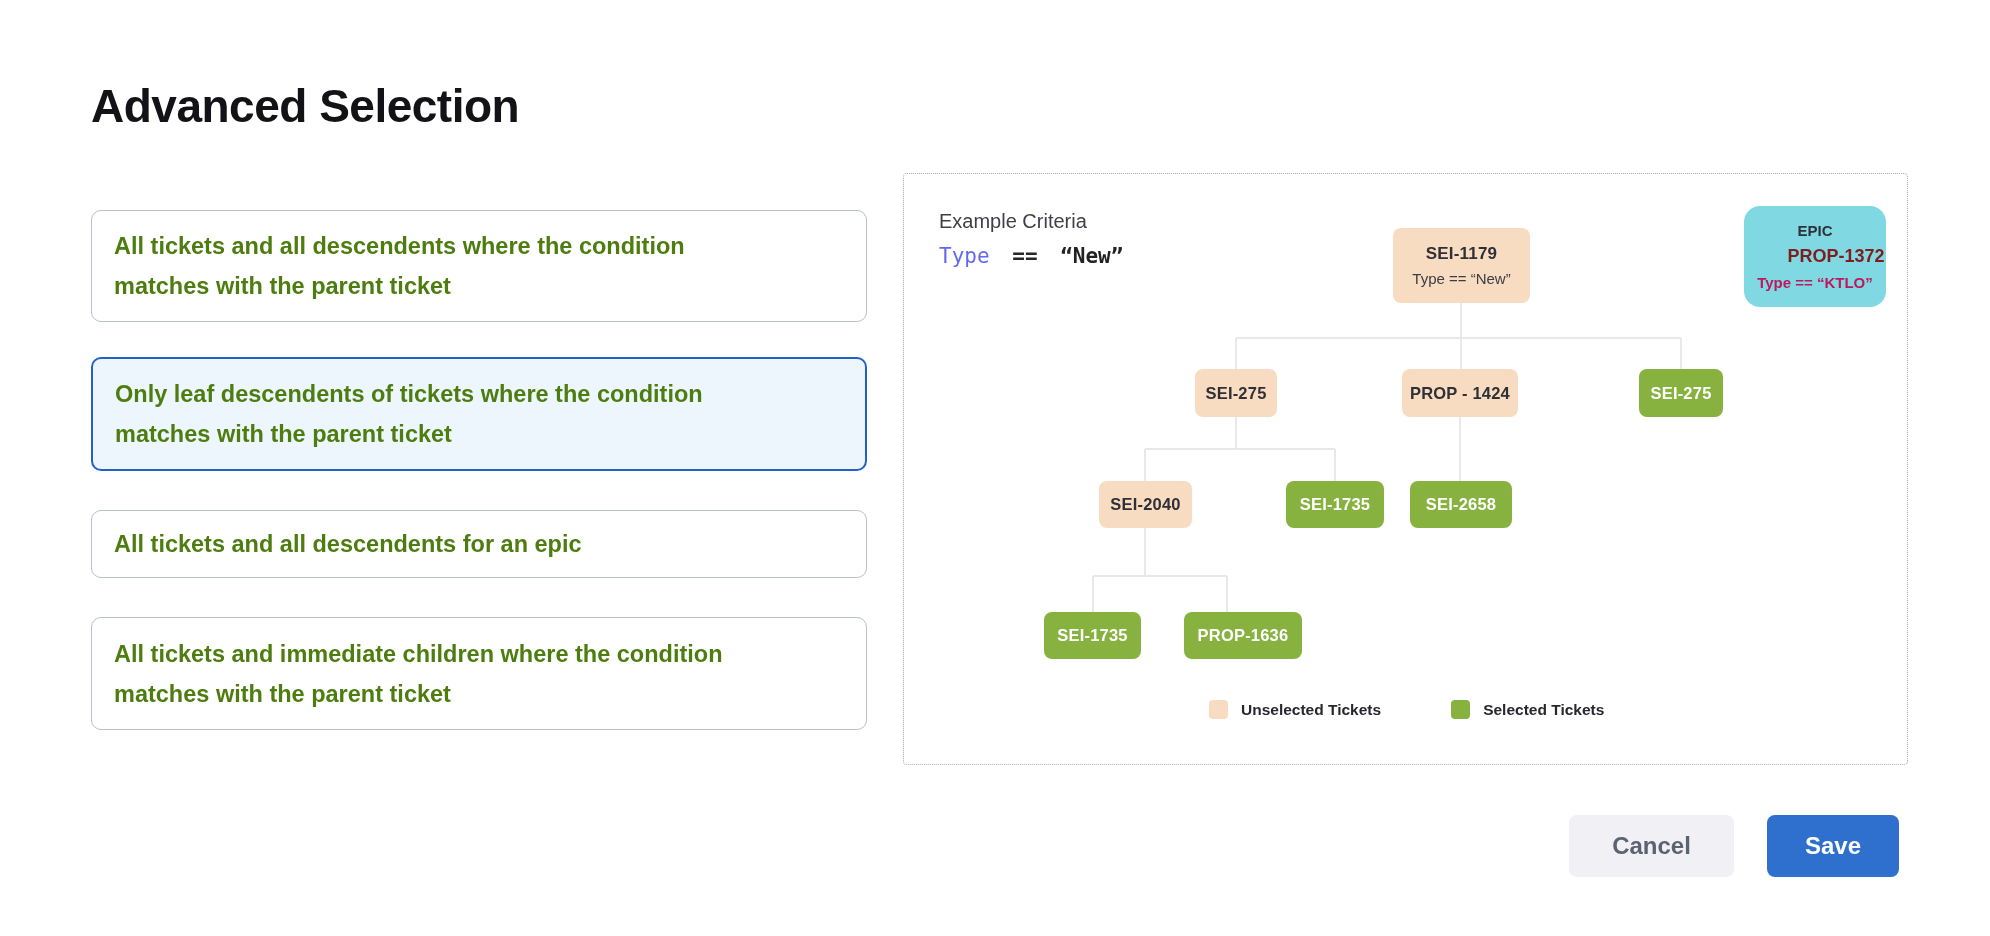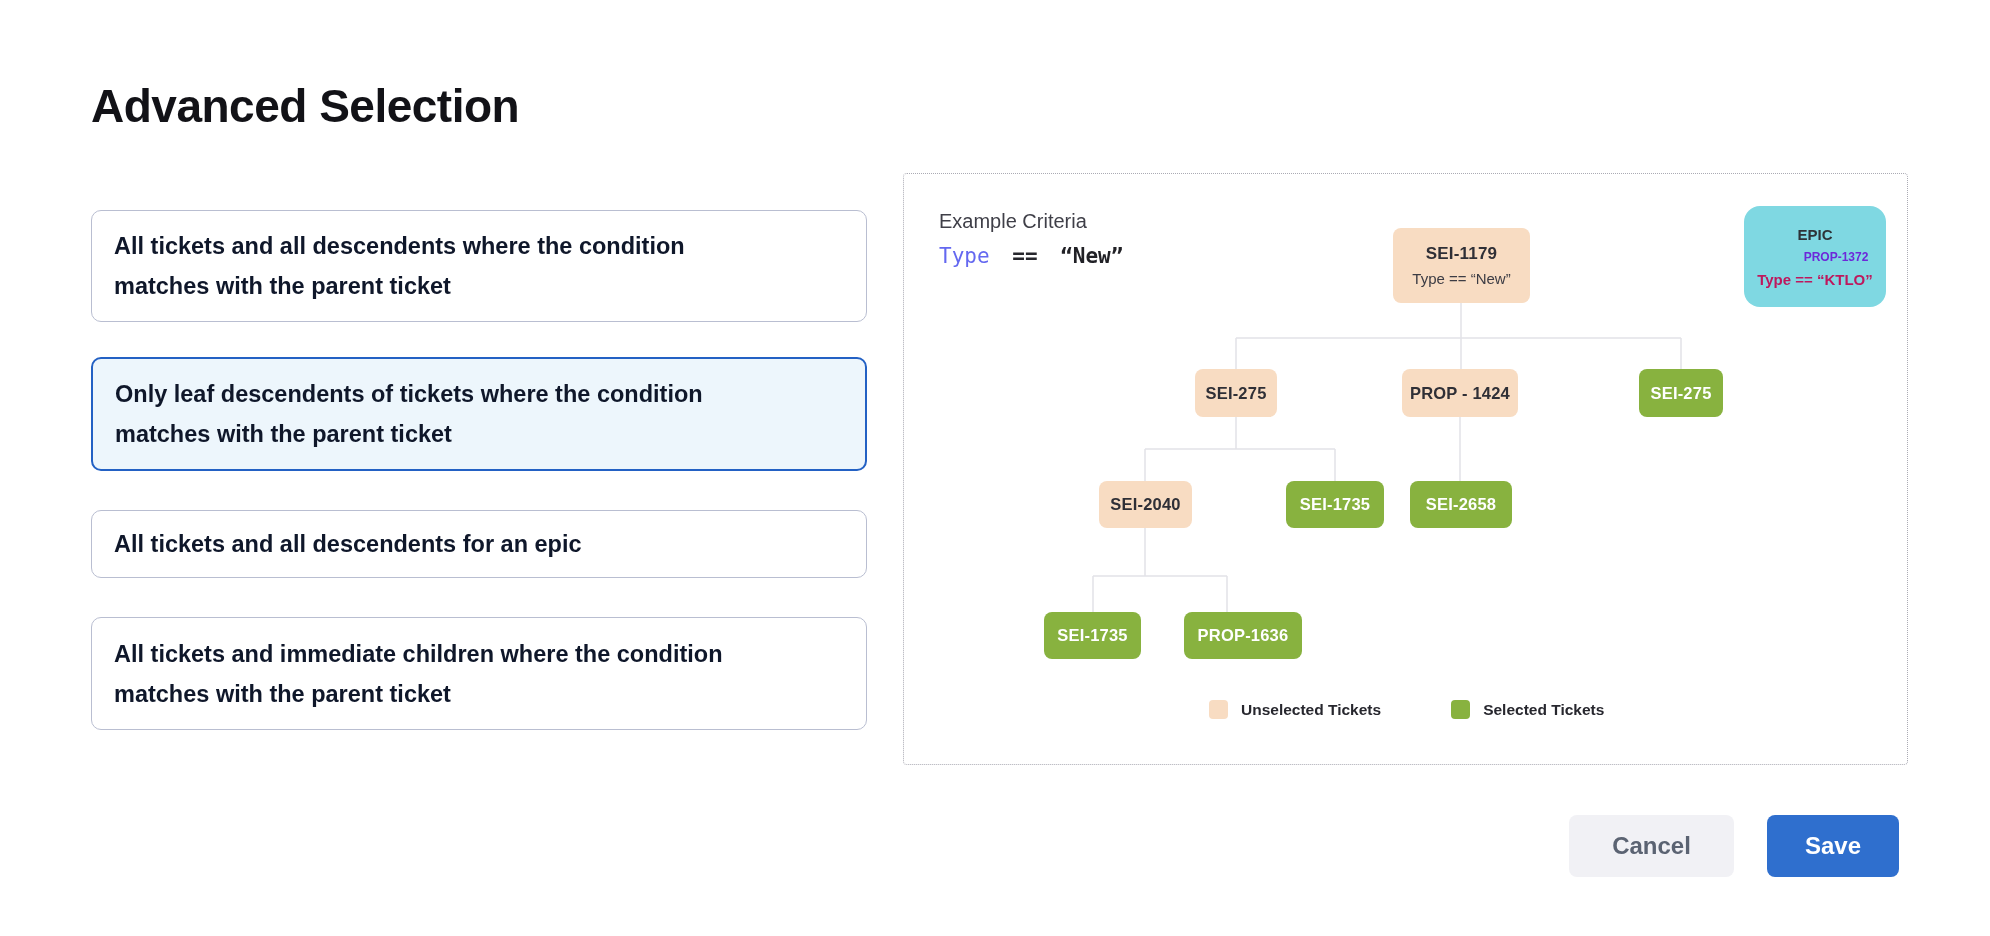--- a/index.html
+++ b/index.html
@@ -12,21 +12,21 @@
     position:absolute;left:91px;top:48px;
     font-size:46px;font-weight:700;color:#121217;letter-spacing:-0.5px;
   }
   
   .option-card{
     position:absolute;left:91px;width:776px;box-sizing:border-box;
     background:#ffffff;border:1.5px solid #b9bed1;border-radius:10px;
     display:flex;align-items:center;padding:0 22px;cursor:pointer;
   }
   .option-card .option-label{
-    font-size:23.5px;font-weight:600;color:#0f172a;line-height:40px;max-width:640px;
+    font-size:23.5px;font-weight:600;color:#4d7c0f;line-height:40px;max-width:640px;
   }
   .option-card.selected{
     background:#edf6fc;border:2px solid #2361c4;
   }
   .card-0{top:210px;height:112px;}
   .card-1{top:357px;height:114px;}
   .card-2{top:510px;height:68px;}
   .card-3{top:617px;height:113px;}
   
   .example-panel{
@@ -66,21 +66,21 @@
   .node-l3c{left:506px;top:307px;width:102px;height:47px;}
   .node-l4a{left:140px;top:438px;width:97px;height:47px;}
   .node-l4b{left:280px;top:438px;width:118px;height:47px;}
   
   .epic-card{
     position:absolute;left:840px;top:32px;width:142px;height:101px;box-sizing:border-box;
     background:#7fd8e2;border-radius:16px;
     display:flex;flex-direction:column;align-items:center;justify-content:center;text-align:center;
   }
   .epic-kind{font-size:15px;font-weight:700;color:#2d3338;}
-  .epic-id{font-size:12px;font-weight:700;color:#6d28d9;margin-top:7px;margin-left:42px;}
+  .epic-id{font-size:18px;font-weight:700;color:#7f1d1d;margin-top:7px;margin-left:42px;}
   .epic-criteria{font-size:15px;font-weight:700;color:#be185d;margin-top:7px;}
   
   .legend{position:absolute;left:305px;top:526px;display:flex;align-items:center;}
   .legend-swatch{width:19px;height:19px;border-radius:4px;flex:0 0 auto;}
   .legend-swatch.peach{background:#f8dcc2;}
   .legend-swatch.green{background:#88b23f;}
   .legend-label{font-size:15.5px;font-weight:700;color:#27272e;margin-left:13px;}
   .legend-item{display:flex;align-items:center;}
   .legend-item + .legend-item{margin-left:70px;}
   

